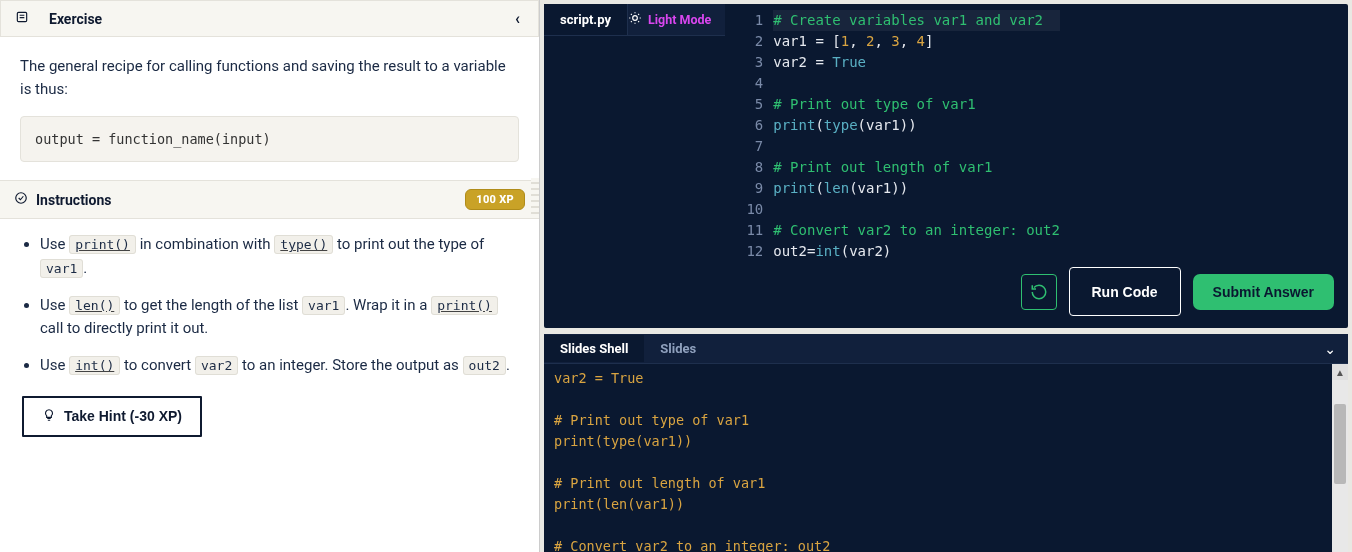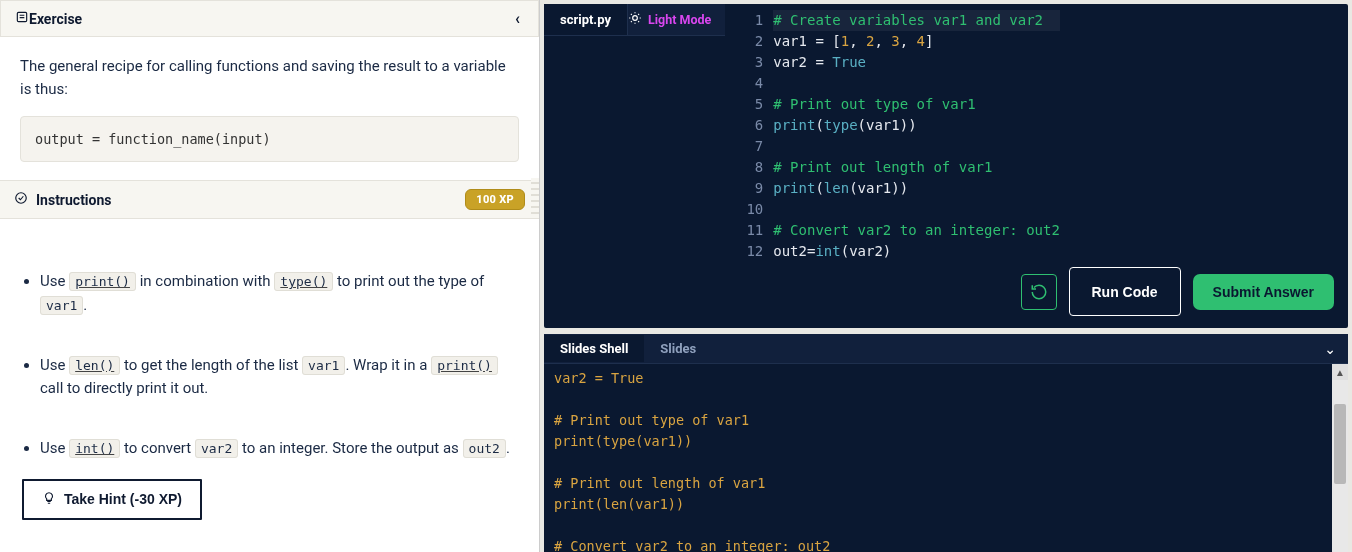--- a/index.html
+++ b/index.html
@@ -1,30 +1,30 @@
 <!DOCTYPE html>
 <html><head>
 <meta charset="utf-8">
 <style>
   * { box-sizing: border-box; margin: 0; padding: 0; }
   html, body { width: 1352px; height: 552px; font-family: -apple-system, BlinkMacSystemFont, "Segoe UI", Roboto, sans-serif; overflow: hidden; background:#0a1830;}
   .app { display: flex; width: 100%; height: 100%; }
   
   .left { width: 540px; height: 552px; background:#fff; border-right:1px solid #ccc; display:flex; flex-direction:column; position:relative;}
   .exercise-header { display:flex; align-items:center; justify-content:space-between; background:#f7f6f1; border:1px solid #e4e2db; padding:8px 14px; font-weight:700; color:#0f1a30; font-size:14px;}
-  .exercise-header .left-head { display:flex; align-items:center; gap:0;}
+  .exercise-header .left-head { display:flex; align-items:center; gap:20px;}
   .exercise-header .collapse { font-size:16px; cursor:pointer; padding:0 4px;}
   .exercise-body { padding:18px 20px; font-size:15px; color:#1b2a44; line-height:1.55;}
   .codeblock { background:#f5f3ee; border:1px solid #e4e2db; border-radius:4px; padding:12px 14px; margin-top:14px; font-family: "SFMono-Regular", Consolas, monospace; font-size:13.5px; color:#333;}
   .instructions-header { display:flex; align-items:center; justify-content:space-between; background:#f7f6f1; border-top:1px solid #e4e2db; border-bottom:1px solid #e4e2db; padding:8px 14px; font-weight:700; color:#0f1a30; font-size:14px;}
   .instructions-header .left-head { display:flex; align-items:center; gap:8px;}
   .xp-badge { background:#c9a227; color:#fff; border-radius:6px; padding:3px 10px; font-size:11px; font-weight:800; letter-spacing:0.3px; border:1px solid #b08c1a;}
   .instructions-body { padding:14px 22px; font-size:15px; color:#1b2a44;}
   .instructions-body ul { padding-left:18px;}
-  .instructions-body li { margin-bottom:14px; line-height:1.55;margin-top:37px;}
+  .instructions-body li { margin-bottom:14px; line-height:1.55;}
   .inline-code { font-family:"SFMono-Regular", Consolas, monospace; font-size:13px; background:#f2f0ea; padding:1px 5px; border-radius:3px; border:1px solid #e0ded6;}
   .inline-code.u { text-decoration:underline; text-decoration-color:#444;}
   .hint-btn { display:inline-flex; align-items:center; gap:8px; border:2px solid #0f1a30; border-radius:1px; padding:10px 18px; font-weight:700; font-size:14px; background:#fff; color:#0f1a30; cursor:pointer; margin-top:4px;}
   .gutter { width:8px; background:repeating-linear-gradient(#f7f6f1,#f7f6f1 4px,#e0ded6 4px,#e0ded6 6px); position:absolute; right:0; top:178px; height:40px;}
   
   .right { flex:1; display:flex; flex-direction:column; background:#e9e8e3;}
   .editor-wrap { margin:4px 4px 0 4px; background:#0a1830; border-radius:2px; flex:0 0 324px; display:flex; position:relative;}
   .editor-tabs { display:flex; align-items:center; height:32px; background:#11203c; border-bottom:1px solid #1e2f4d;}
   .tab-active { background:#0a1830; color:#fff; font-weight:700; padding:7px 16px; font-size:13px; height:100%; display:flex; align-items:center; border-right:1px solid #1e2f4d;}
   .light-mode { margin-left:auto; display:flex; align-items:center; gap:6px; color:#d946ef; font-size:12.5px; font-weight:700; padding-right:14px; cursor:pointer;}

